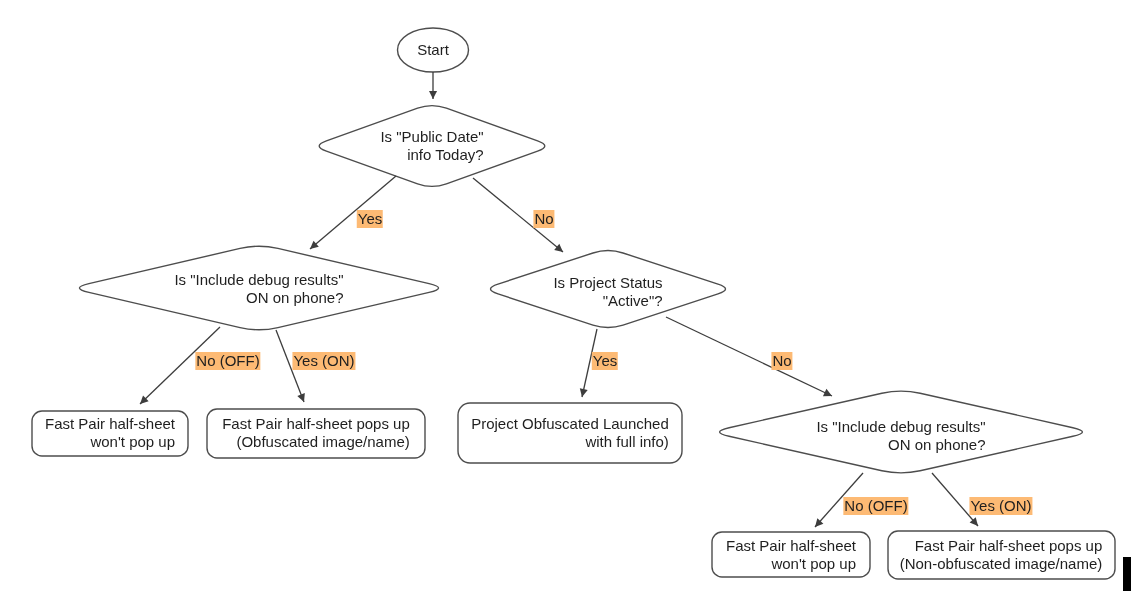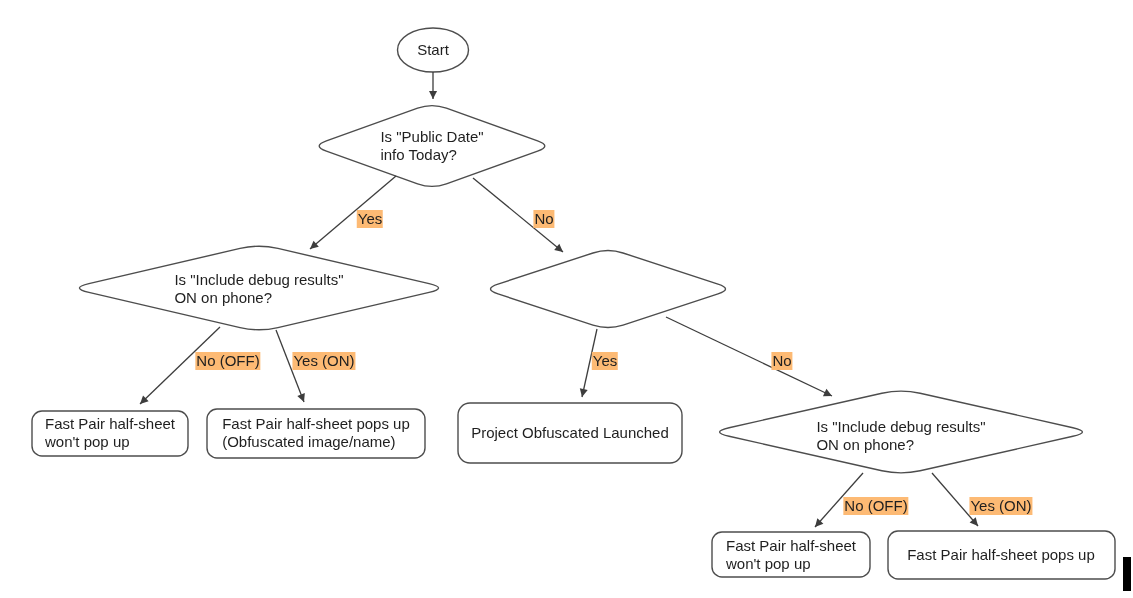--- a/index.html
+++ b/index.html
@@ -3,21 +3,21 @@
 <meta charset="utf-8">
 <style>
   html,body{margin:0;padding:0;background:#ffffff;}
   .canvas{
     position:relative;width:1133px;height:598px;background:#ffffff;
     font-family:"Liberation Sans",sans-serif;overflow:hidden;
   }
   .canvas svg{position:absolute;left:0;top:0;}
   .lbl{
     position:absolute;transform:translate(-50%,-50%);
-    text-align:left;font-size:15px;line-height:18px;color:#1f1f1f;white-space:nowrap;
+    text-align:right;font-size:15px;line-height:18px;color:#1f1f1f;white-space:nowrap;
   }
   .edge-lbl{background:#fdba74;padding:0 1px;}
   .shape{fill:#ffffff;stroke:#4d4d4d;stroke-width:1.4;}
   .conn{fill:none;stroke:#3d3d3d;stroke-width:1.3;}
   .caret{position:absolute;left:1123px;top:557px;width:8px;height:34px;background:#000000;}
 </style>
 </head>
 <body>
 
 <div class="canvas">
@@ -56,47 +56,53 @@
   <div class="lbl" style="left:432px;top:146px">
     <div>Is "Public Date"</div>
     <div>info Today?</div>
   </div>
 
   <div class="lbl" style="left:259px;top:289px">
     <div>Is "Include debug results"</div>
     <div>ON on phone?</div>
   </div>
 
+  <div class="lbl" style="left:608px;top:292px">
+    <div>Is Project Status</div>
+    <div>"Active"?</div>
+  </div>
 
   <div class="lbl" style="left:901px;top:436px">
     <div>Is "Include debug results"</div>
     <div>ON on phone?</div>
   </div>
 
   <div class="lbl" style="left:110px;top:433px">
     <div>Fast Pair half-sheet</div>
     <div>won't pop up</div>
   </div>
 
   <div class="lbl" style="left:316px;top:433px">
     <div>Fast Pair half-sheet pops up</div>
     <div>(Obfuscated image/name)</div>
   </div>
 
   <div class="lbl" style="left:570px;top:433px">
     <div>Project Obfuscated Launched</div>
+    <div>with full info)</div>
   </div>
 
   <div class="lbl" style="left:791px;top:555px">
     <div>Fast Pair half-sheet</div>
     <div>won't pop up</div>
   </div>
 
   <div class="lbl" style="left:1001px;top:555px">
     <div>Fast Pair half-sheet pops up</div>
+    <div>(Non-obfuscated image/name)</div>
   </div>
 
   <div class="lbl edge-lbl" style="left:370px;top:219px">Yes</div>
   <div class="lbl edge-lbl" style="left:544px;top:219px">No</div>
   <div class="lbl edge-lbl" style="left:228px;top:361px">No (OFF)</div>
   <div class="lbl edge-lbl" style="left:324px;top:361px">Yes (ON)</div>
   <div class="lbl edge-lbl" style="left:605px;top:361px">Yes</div>
   <div class="lbl edge-lbl" style="left:782px;top:361px">No</div>
   <div class="lbl edge-lbl" style="left:876px;top:506px">No (OFF)</div>
   <div class="lbl edge-lbl" style="left:1001px;top:506px">Yes (ON)</div>

